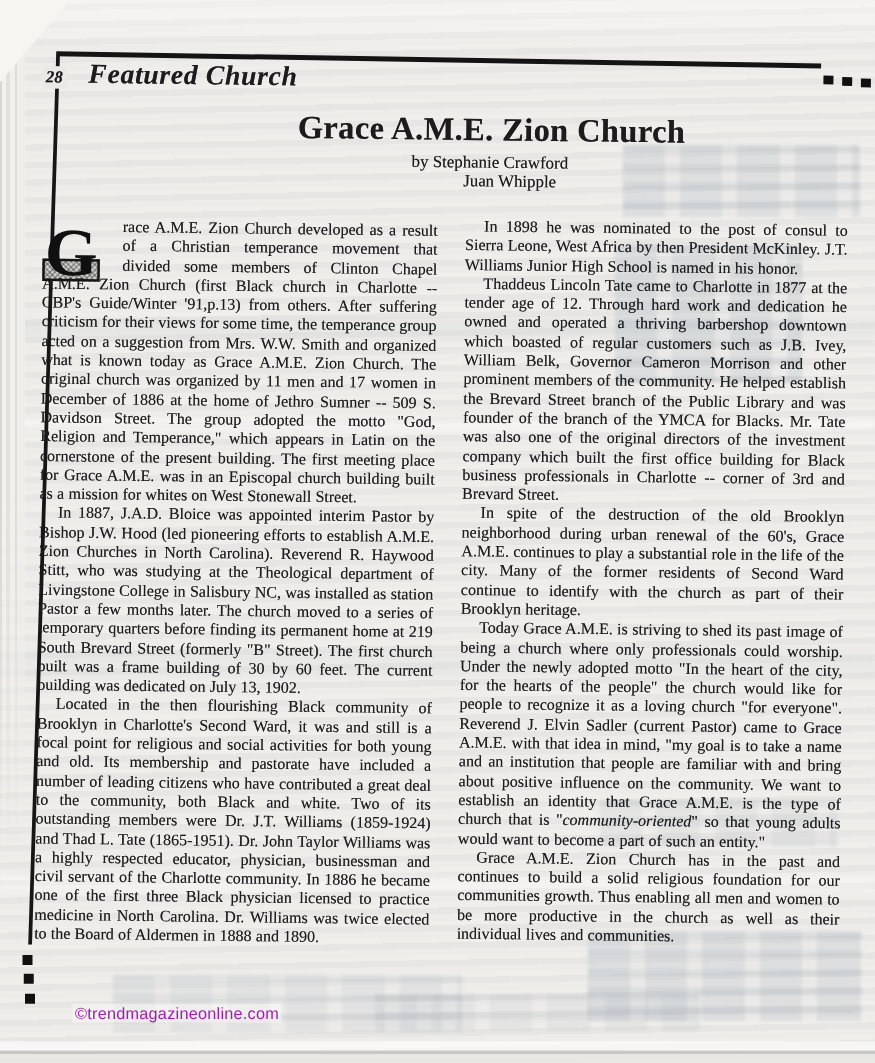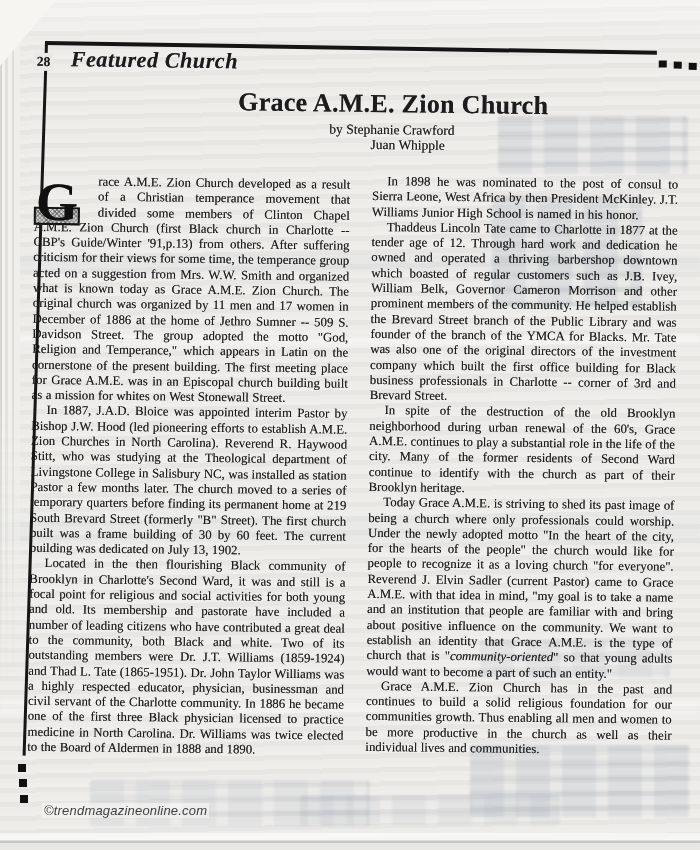--- a/index.html
+++ b/index.html
@@ -47,21 +47,21 @@
     position:absolute;left:45px;top:41px;width:612px;height:4.4px;background:#141414;
     transform:rotate(.22deg);transform-origin:left center;
   }
   .vertical-rule{
     position:absolute;left:45px;top:44px;width:3.2px;height:712px;background:#161616;
     transform:rotate(1.1deg);transform-origin:top left;
   }
   .marker-square{position:absolute;background:#101010;}
   .page-number{
     position:absolute;left:34px;top:53px;padding:1px 3px;background:#ebe9e6;
-    font-size:13.5px;font-weight:bold;z-index:3;
+    font-size:13.5px;font-weight:bold;font-style:italic;z-index:3;
   }
   .section-title{
     position:absolute;left:71px;top:46px;font-size:22px;font-style:italic;font-weight:600;
     letter-spacing:.6px;
   }
   .article-title{
     position:absolute;left:92px;right:4px;top:85px;text-align:center;
     font-size:26px;font-weight:bold;letter-spacing:.3px;
   }
   .byline-1{position:absolute;left:86px;right:0;top:118px;text-align:center;font-size:13.5px;}
@@ -82,24 +82,24 @@
       repeating-linear-gradient(45deg, rgba(70,70,70,.55) 0 1px, rgba(0,0,0,0) 1px 3px),
       repeating-linear-gradient(-45deg, rgba(70,70,70,.55) 0 1px, rgba(0,0,0,0) 1px 3px);
     text-align:center;
   }
   .dropcap-letter{
     font-size:54px;line-height:56px;font-weight:bold;color:#101010;
     font-family:"Liberation Serif","DejaVu Serif",serif;
   }
   .italic-seg{font-style:italic;}
   .watermark{
-    position:absolute;left:42px;top:803px;z-index:5;
+    position:absolute;left:58px;top:803px;z-index:5;
     font-family:"Liberation Sans","DejaVu Sans",sans-serif;
-    font-size:13px;color:#404040;letter-spacing:.2px;
-    background:rgba(250,250,248,.55);padding:0 2px;font-style:italic;
+    font-size:13px;color:#a21caf;letter-spacing:.2px;
+    background:rgba(250,250,248,.55);padding:0 2px;
   }
 </style>
 </head>
 <body>
 
 <div class="scan-noise"></div>
 <div class="streak" style="top:255px;height:16px;background:rgba(203,210,216,.22);"></div>
 <div class="streak" style="top:335px;height:10px;background:rgba(255,255,255,.4);"></div>
 <div class="streak" style="top:520px;height:22px;background:rgba(205,212,218,.16);"></div>
 <div class="streak" style="top:700px;height:14px;background:rgba(255,255,255,.3);"></div>

